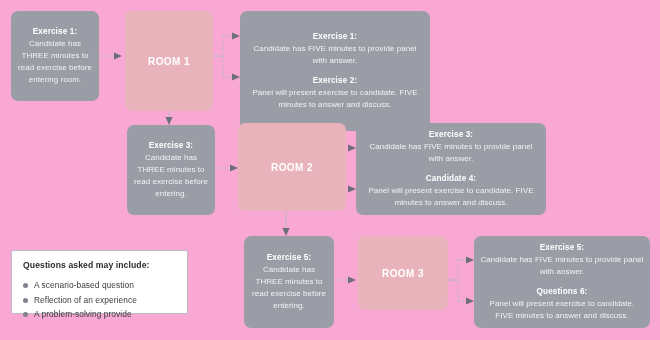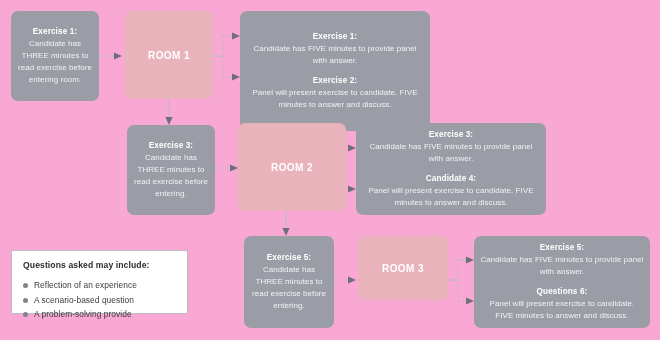--- a/index.html
+++ b/index.html
@@ -151,21 +151,21 @@
       <polygon class="arw" points="466,256.4 474,260 466,263.6"></polygon>
       <polygon class="arw" points="466,297.4 474,301 466,304.6"></polygon>
     </g>
   </svg>
 
   <div class="box gray" style="left:11px; top:11px; width:88px; height:90px;">
     <div class="ex-title">Exercise 1:</div>
     <div class="ex-body">Candidate has THREE minutes to read exercise before entering room.</div>
   </div>
 
-  <div class="box pink" style="left:125px; top:11px; width:88px; height:88px;">
+  <div class="box pink" style="left:125px; top:11px; width:88px; height:100px;">
     <div class="room-label">ROOM 1</div>
   </div>
 
   <div class="box gray" style="left:240px; top:11px; width:190px; height:120px;">
     <div class="ex-title">Exercise 1:</div>
     <div class="ex-body">Candidate has FIVE minutes to provide panel with answer.</div>
     <div class="blockgap"></div>
     <div class="ex-title">Exercise 2:</div>
     <div class="ex-body">Panel will present exercise to candidate. FIVE minutes to answer and discuss.</div>
   </div>
@@ -185,41 +185,41 @@
     <div class="blockgap"></div>
     <div class="ex-title">Candidate 4:</div>
     <div class="ex-body">Panel will present exercise to candidate. FIVE minutes to answer and discuss.</div>
   </div>
 
   <div class="box gray" style="left:244px; top:236px; width:90px; height:92px;">
     <div class="ex-title">Exercise 5:</div>
     <div class="ex-body">Candidate has THREE minutes to read exercise before entering.</div>
   </div>
 
-  <div class="box pink" style="left:358px; top:236px; width:90px; height:64px;">
+  <div class="box pink" style="left:358px; top:236px; width:90px; height:74px;">
     <div class="room-label">ROOM 3</div>
   </div>
 
   <div class="box gray" style="left:474px; top:236px; width:176px; height:92px;">
     <div class="ex-title">Exercise 5:</div>
     <div class="ex-body">Candidate has FIVE minutes  to provide panel with answer.</div>
     <div class="blockgap"></div>
     <div class="ex-title">Questions 6:</div>
     <div class="ex-body">Panel will present exercise to candidate. FIVE minutes to answer and discuss.</div>
   </div>
 
   <div class="legend" style="left:11px; top:250px; width:177px; height:64px;">
     <div class="legend-title">Questions asked may include:</div>
     <div class="legend-item">
       <span class="dot"></span>
-      <span>Reflection of an experience</span>
+      <span>A scenario-based question</span>
     </div>
     <div class="legend-item">
       <span class="dot"></span>
-      <span>A scenario-based question</span>
+      <span>Reflection of an experience</span>
     </div>
     <div class="legend-item">
       <span class="dot"></span>
       <span>A problem-solving provide</span>
     </div>
   </div>
 
 </div>
 
 </body></html>

